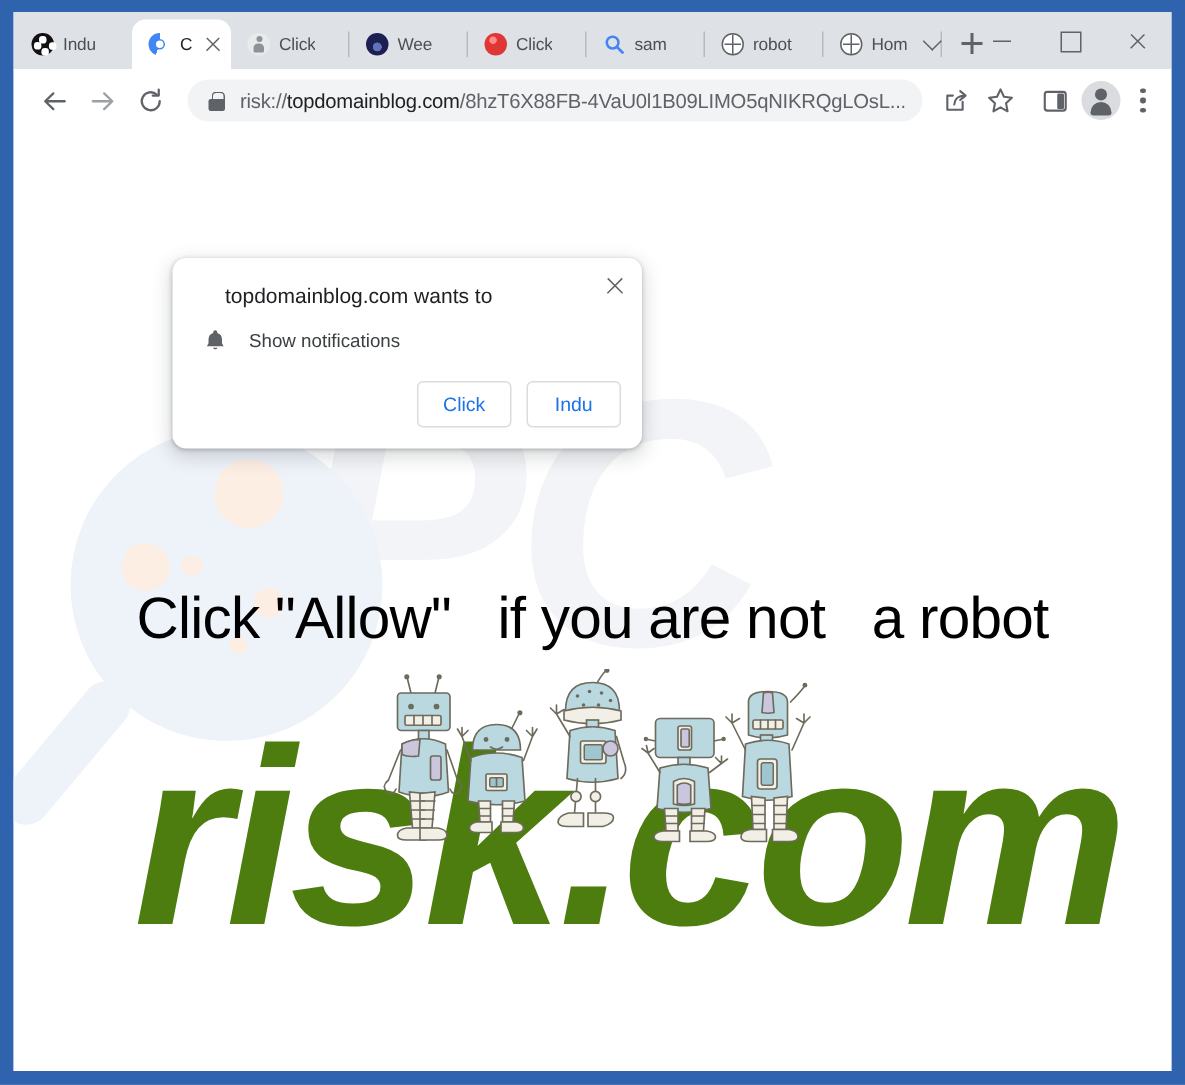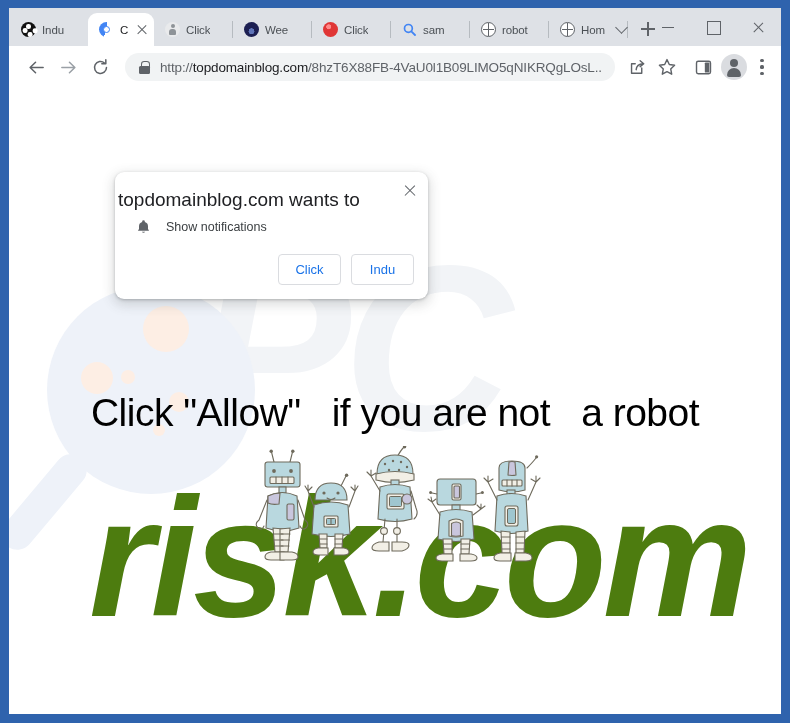--- a/index.html
+++ b/index.html
@@ -444,22 +444,22 @@
     position: absolute;
     left: 3px; top: 9.5px;
     width: 14px; height: 1.3px;
     background: #5f6368;
   }
   #dialog-close::before { transform: rotate(45deg); }
   #dialog-close::after  { transform: rotate(-45deg); }
 
   #dialog-title {
     position: absolute;
-    left: 3px; top: 17px;
-    font-size: 19px;
+    left: 35px; top: 17px;
+    font-size: 14px;
     color: #202124;
     font-family: "Liberation Sans", sans-serif;
   }
   #dialog-permission-row {
     position: absolute;
     left: 21px; top: 47px;
     display: flex;
     align-items: center;
     gap: 15px;
   }
@@ -583,21 +583,21 @@
 
       <div class="nav-btn">
         <svg width="19" height="19" viewBox="0 0 20 20">
           <path d="M16.3 10 A6.3 6.3 0 1 1 14.2 5.3" fill="none" stroke="#5f6368" stroke-width="1.6" stroke-linecap="round"></path>
           <path d="M15.6 1.9 L15.6 6 L11.4 6" fill="none" stroke="#5f6368" stroke-width="1.6" stroke-linecap="round" stroke-linejoin="round"></path>
         </svg>
       </div>
 
       <div id="omnibox">
         <span id="lock-icon"></span>
-        <span id="url-text"><span>http://</span><b>topdomainblog.com</b><span>/8hzT6X88FB-4VaU0l1B09LIMO5qNIKRQgLOsL...</span></span>
+        <span id="url-text"><span>risk://</span><b>topdomainblog.com</b><span>/8hzT6X88FB-4VaU0l1B09LIMO5qNIKRQgLOsL...</span></span>
       </div>
 
       <div class="tb-btn">
         <svg width="17" height="17" viewBox="0 0 18 18">
           <path d="M13.5 9.4 V15 H2.7 V5 H6.6" fill="none" stroke="#5f6368" stroke-width="1.5" stroke-linecap="round" stroke-linejoin="round"></path>
           <path d="M7.6 11.3 C7.9 7 10 5.3 15.2 5 M11.8 1.9 L15.6 5 L11.8 8.1" fill="none" stroke="#5f6368" stroke-width="1.5" stroke-linecap="round" stroke-linejoin="round"></path>
         </svg>
       </div>
 
       <div class="tb-btn">

